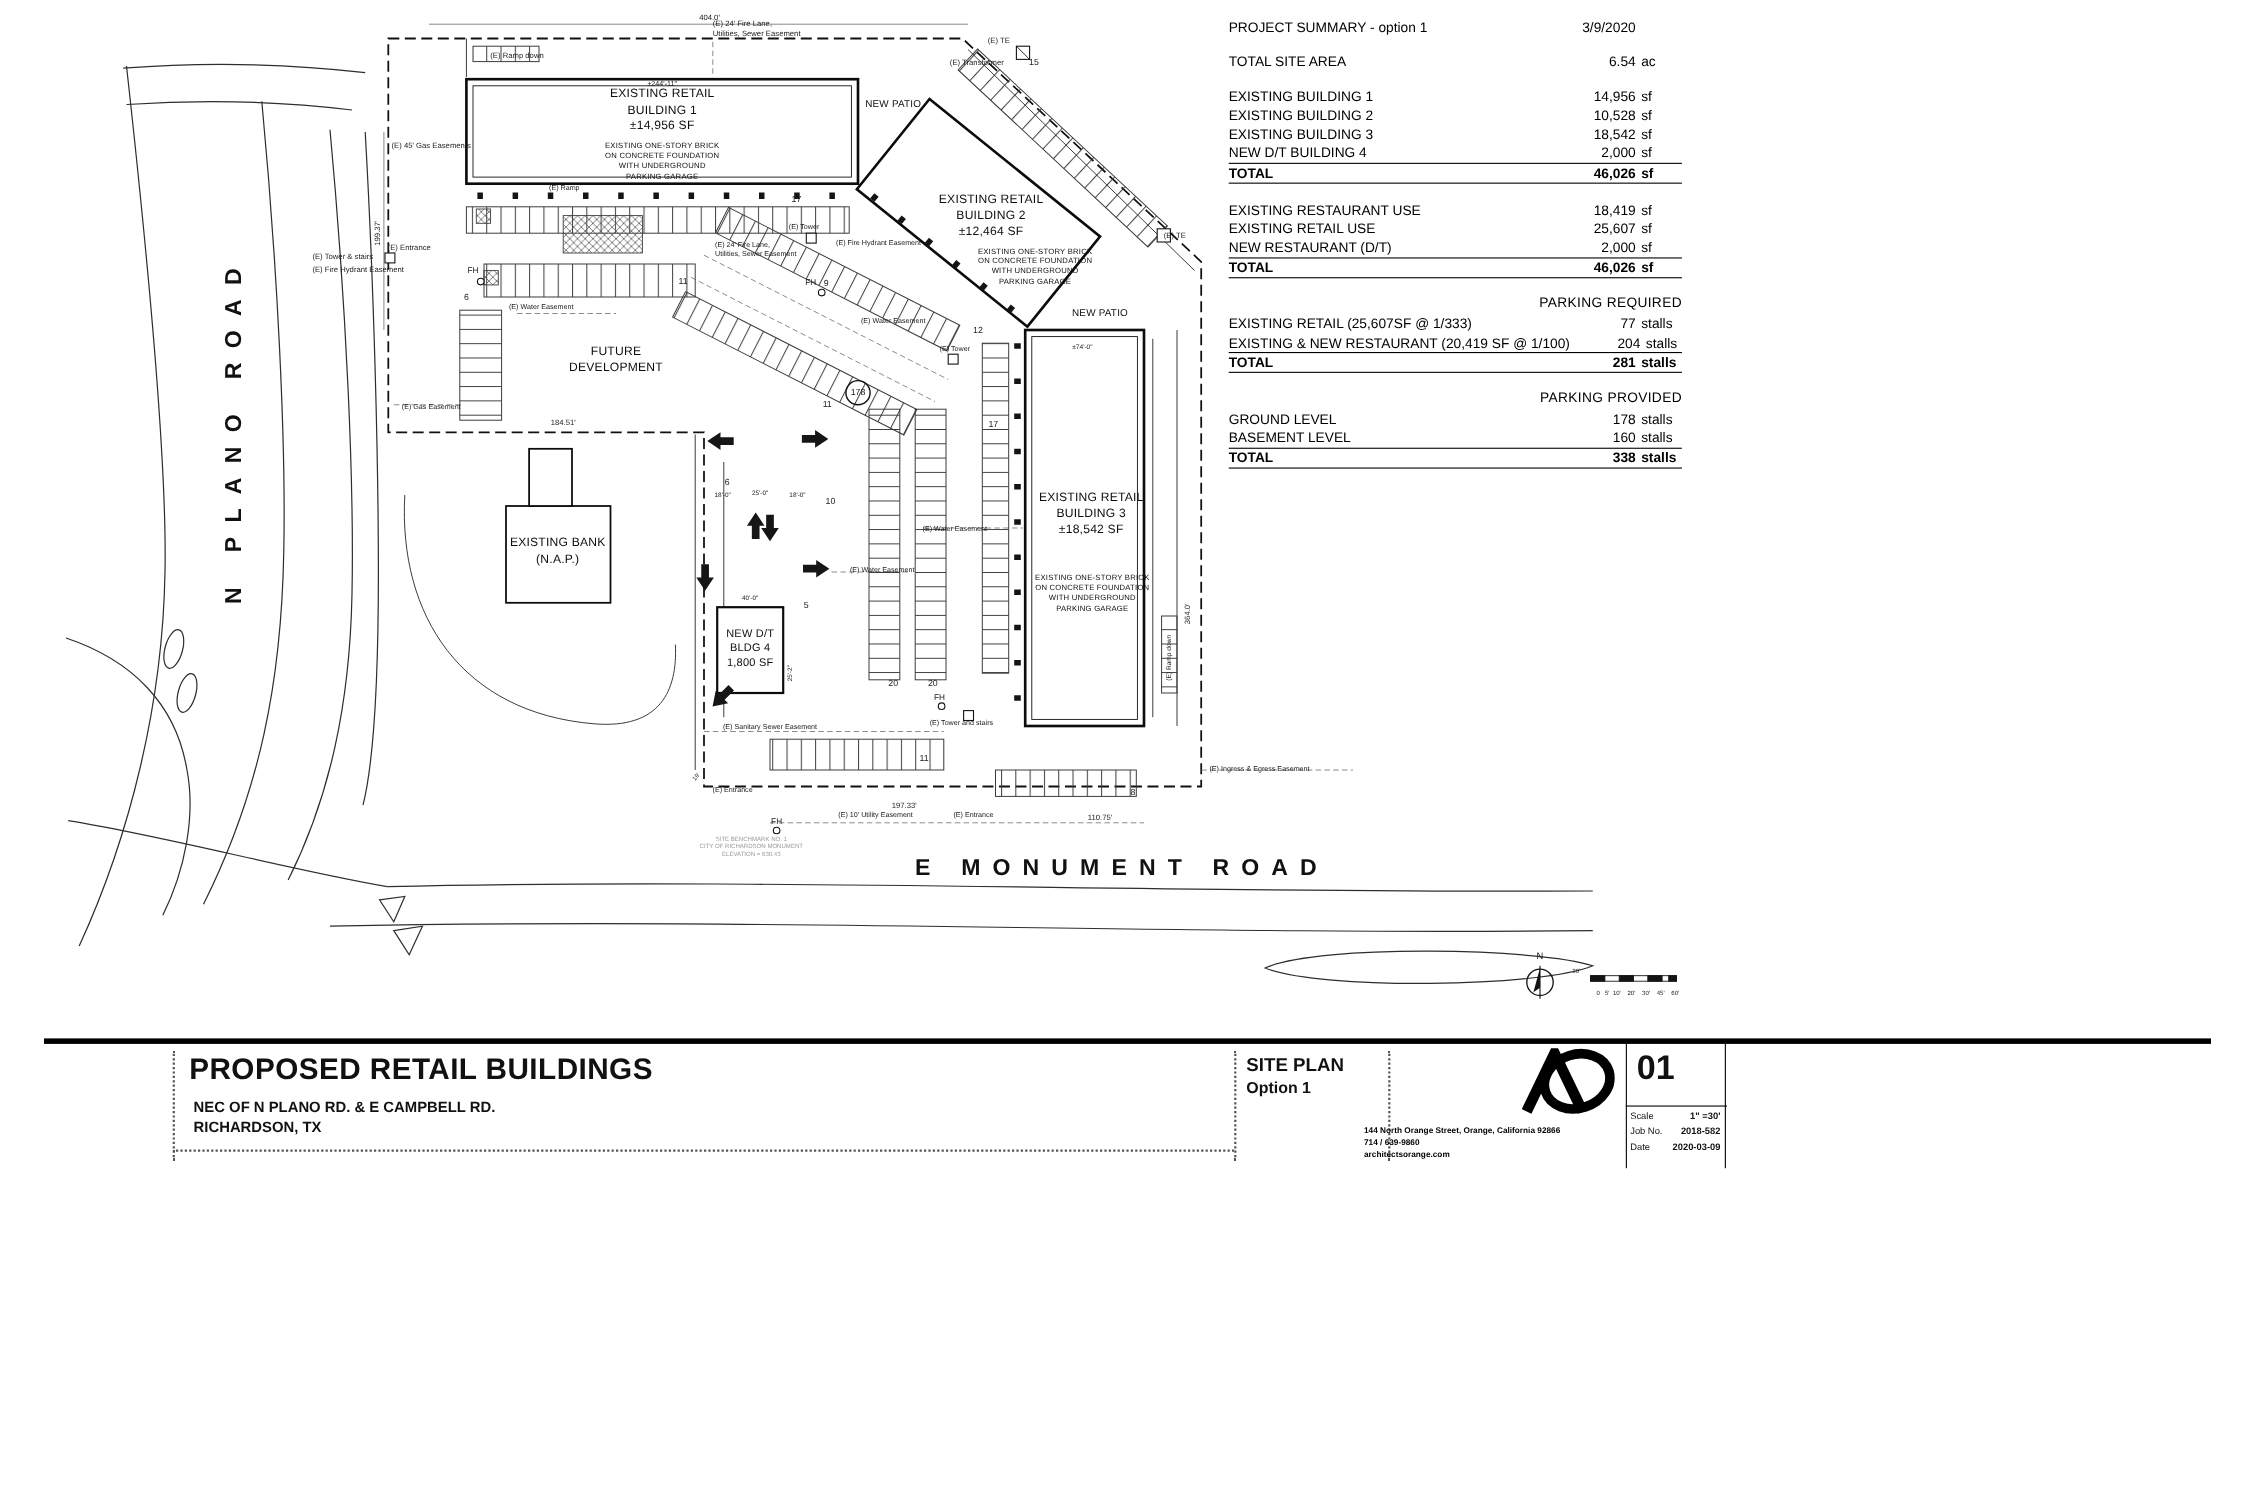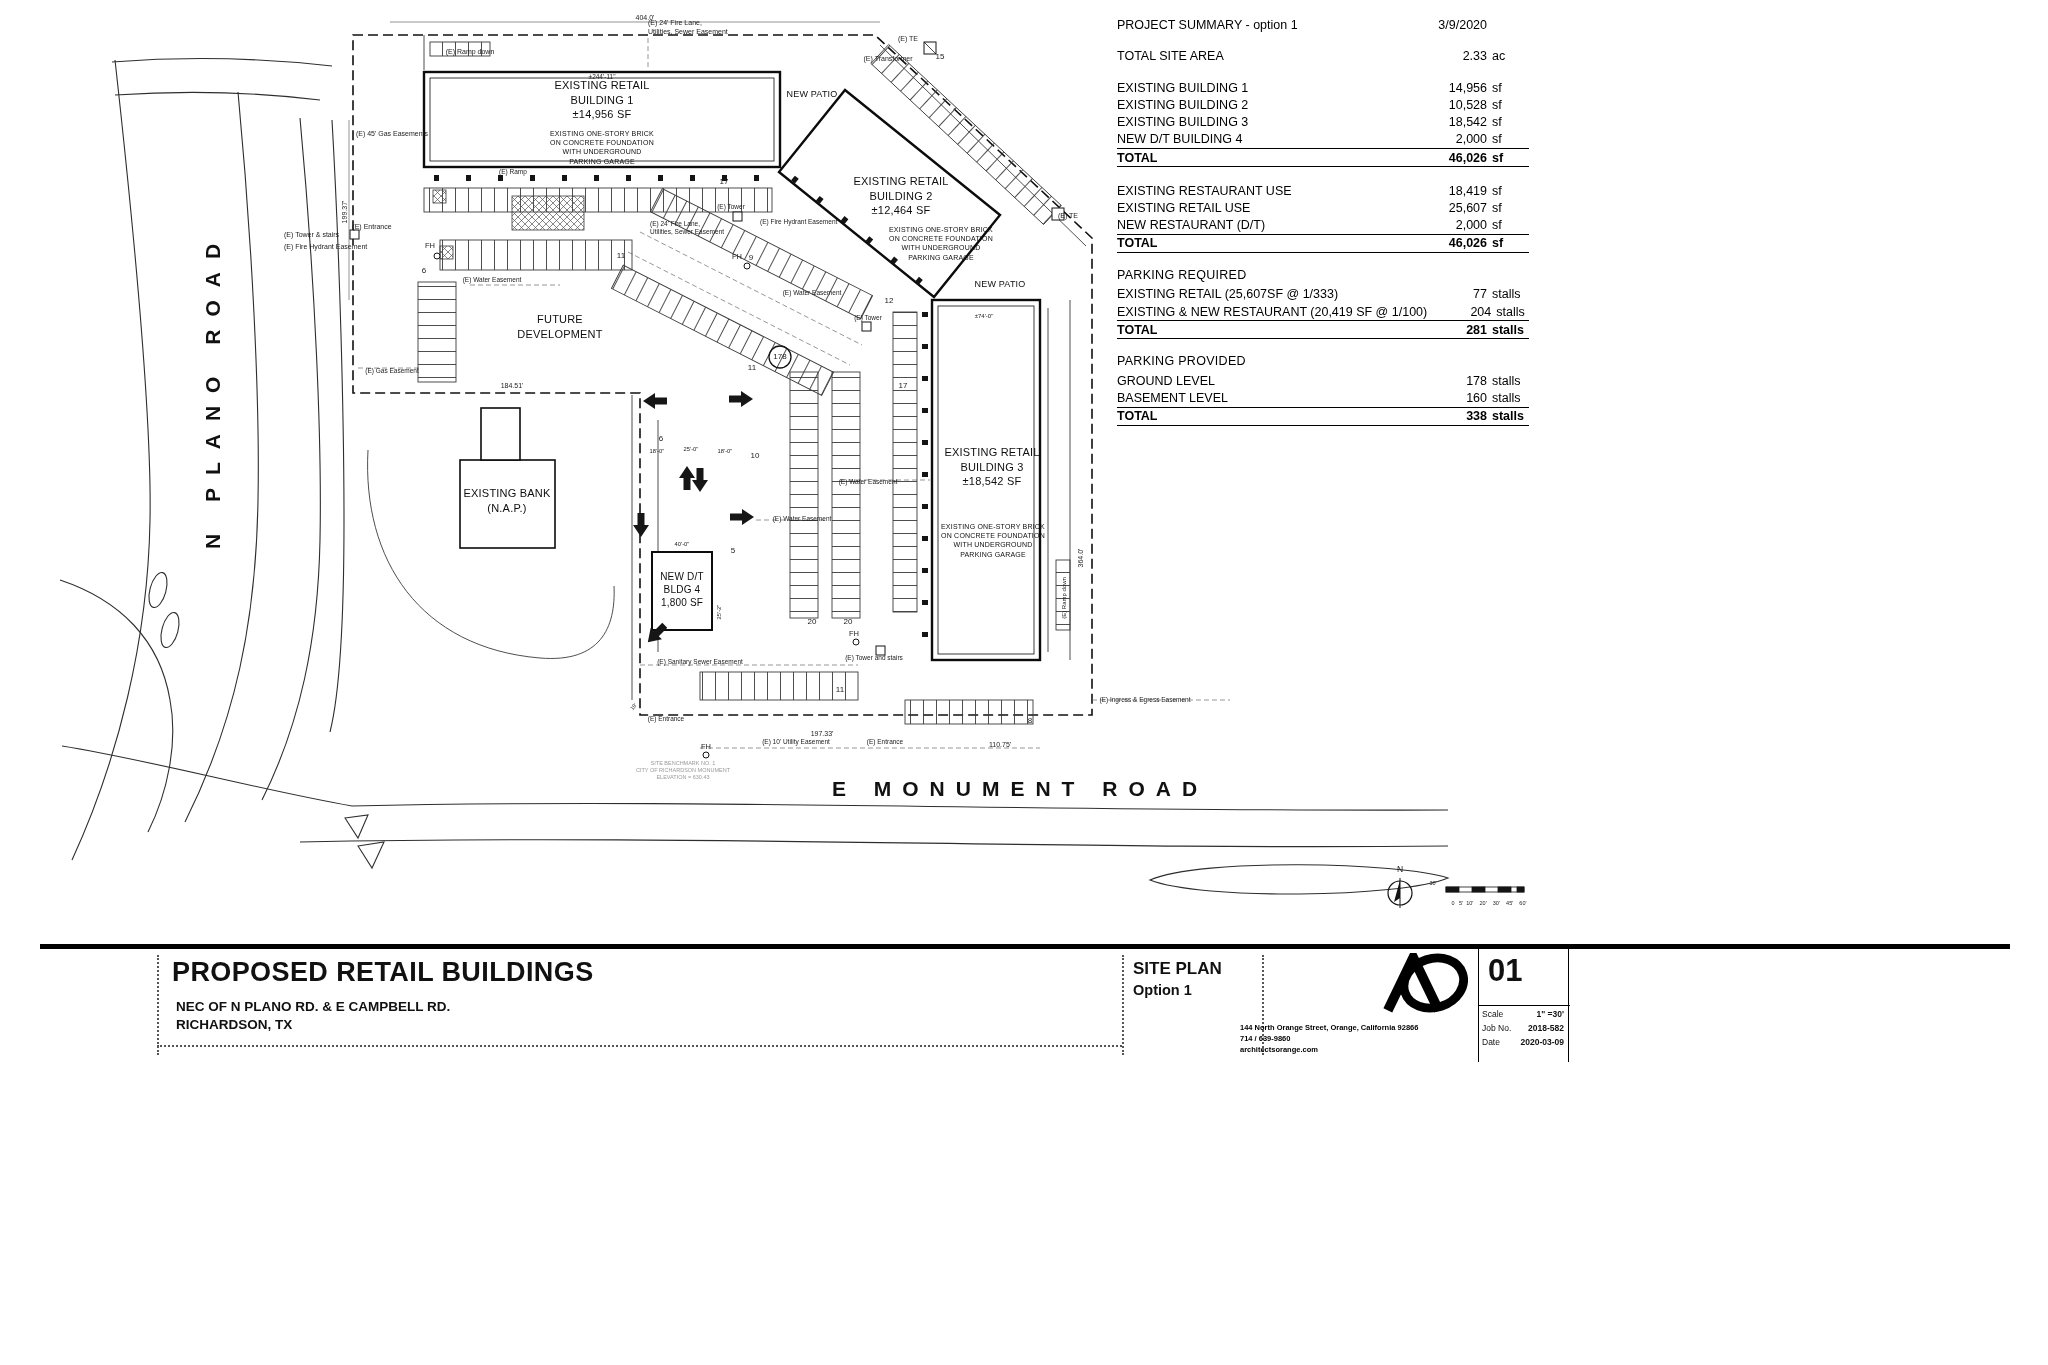--- a/index.html
+++ b/index.html
@@ -11,21 +11,21 @@
   .plbl{position:absolute;white-space:pre;color:#1b1b1b;line-height:1}
   .parea{position:absolute;transform:translate(-50%,-50%);text-align:center;line-height:1.32;letter-spacing:.2px;color:#0e0e0e;white-space:nowrap}
   .road-label{position:absolute;font-weight:700;color:#111;white-space:nowrap}
   #road-west{left:213px;top:390px;transform:translate(-50%,-50%) rotate(-90deg);font-size:21px;letter-spacing:13px}
   #road-south{left:1020px;top:789px;transform:translate(-50%,-50%);font-size:21px;letter-spacing:11px}
   
   .summary{position:absolute;left:1117px;top:18px;width:412px;font-size:12.5px;color:#000}
   .summary-head{display:grid;grid-template-columns:1fr 64px 42px;align-items:baseline}
   .sdate{text-align:right}
   .ssec{margin-top:15px}
-  .shead{text-align:left;margin-bottom:4px;letter-spacing:.3px}
+  .shead{text-align:right;margin-bottom:4px;letter-spacing:.3px}
   .srow{display:grid;grid-template-columns:1fr 64px 42px;padding:1.6px 0;align-items:baseline}
   .sl{white-space:nowrap}
   .sv{text-align:right}
   .su{padding-left:5px}
   .stotal{font-weight:700;border-top:1.4px solid #000;border-bottom:1.4px solid #000}
   
   .titleblock{position:absolute;left:40px;top:944px;width:1970px;height:118px;border-top:5px solid #000}
   .tb{position:absolute}
   .tb-title{left:132px;top:8px;font-size:27px;font-weight:700;letter-spacing:.4px}
   .tb-sub{left:136px;font-size:13.5px;font-weight:700}
@@ -324,21 +324,21 @@
   <aside class="summary">
     <div class="summary-head">
       <span>PROJECT SUMMARY - option 1</span>
       <span class="sdate">3/9/2020</span>
       <span></span>
     </div>
     <div id="summary-sections">
         <div class="ssec">
           <div class="srow">
             <span class="sl">TOTAL SITE AREA</span>
-            <span class="sv">2.33</span>
+            <span class="sv">6.54</span>
             <span class="su">ac</span>
           </div>
         </div>
         <div class="ssec">
           <div class="srow">
             <span class="sl">EXISTING BUILDING 1</span>
             <span class="sv">14,956</span>
             <span class="su">sf</span>
           </div>
           <div class="srow">

